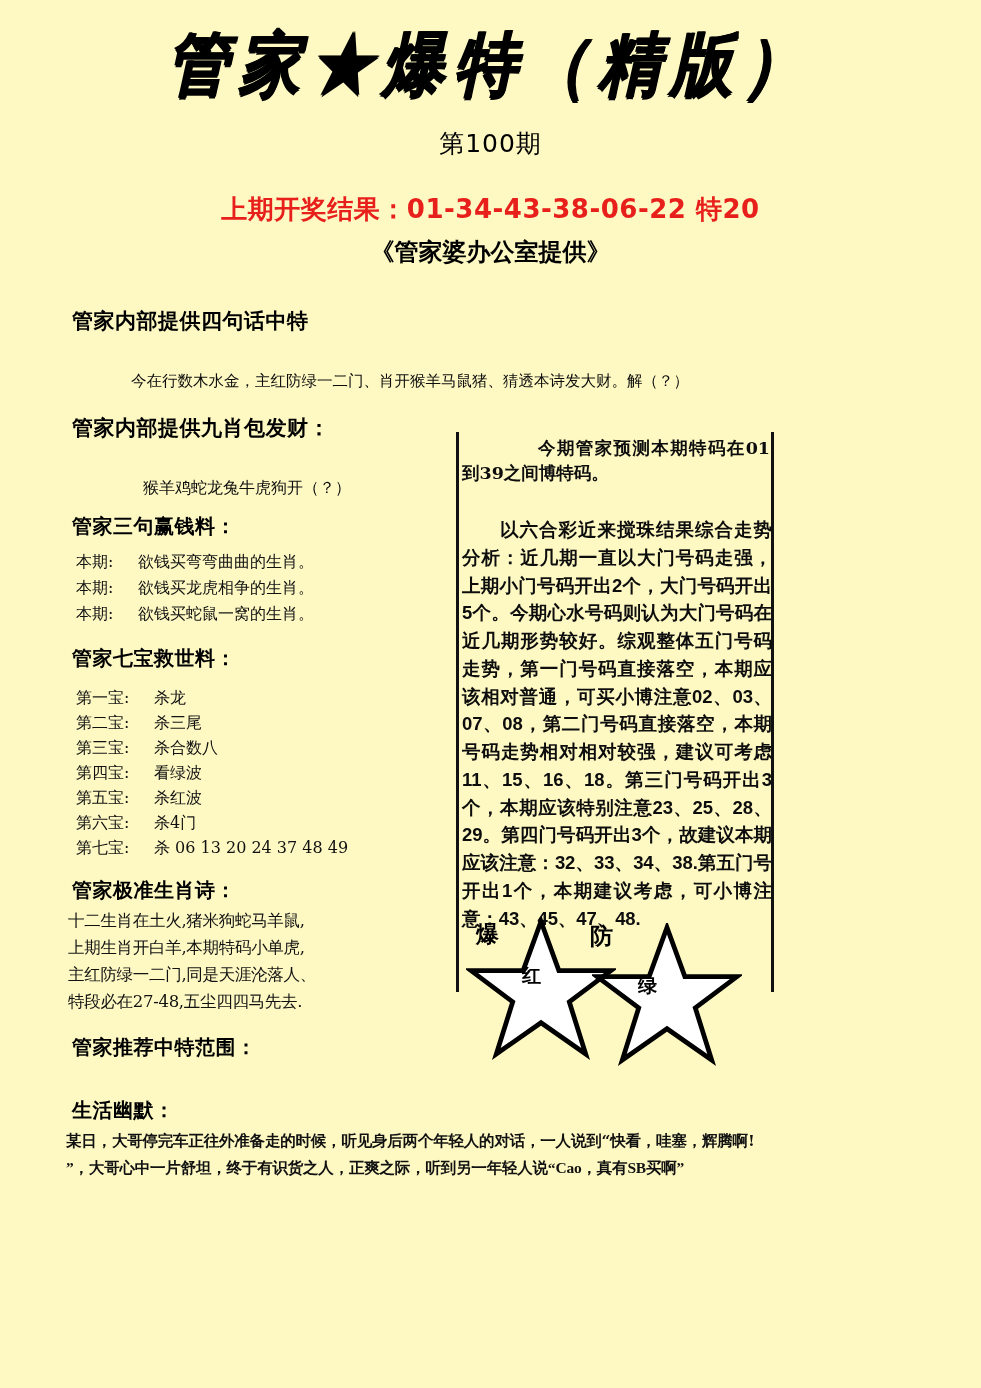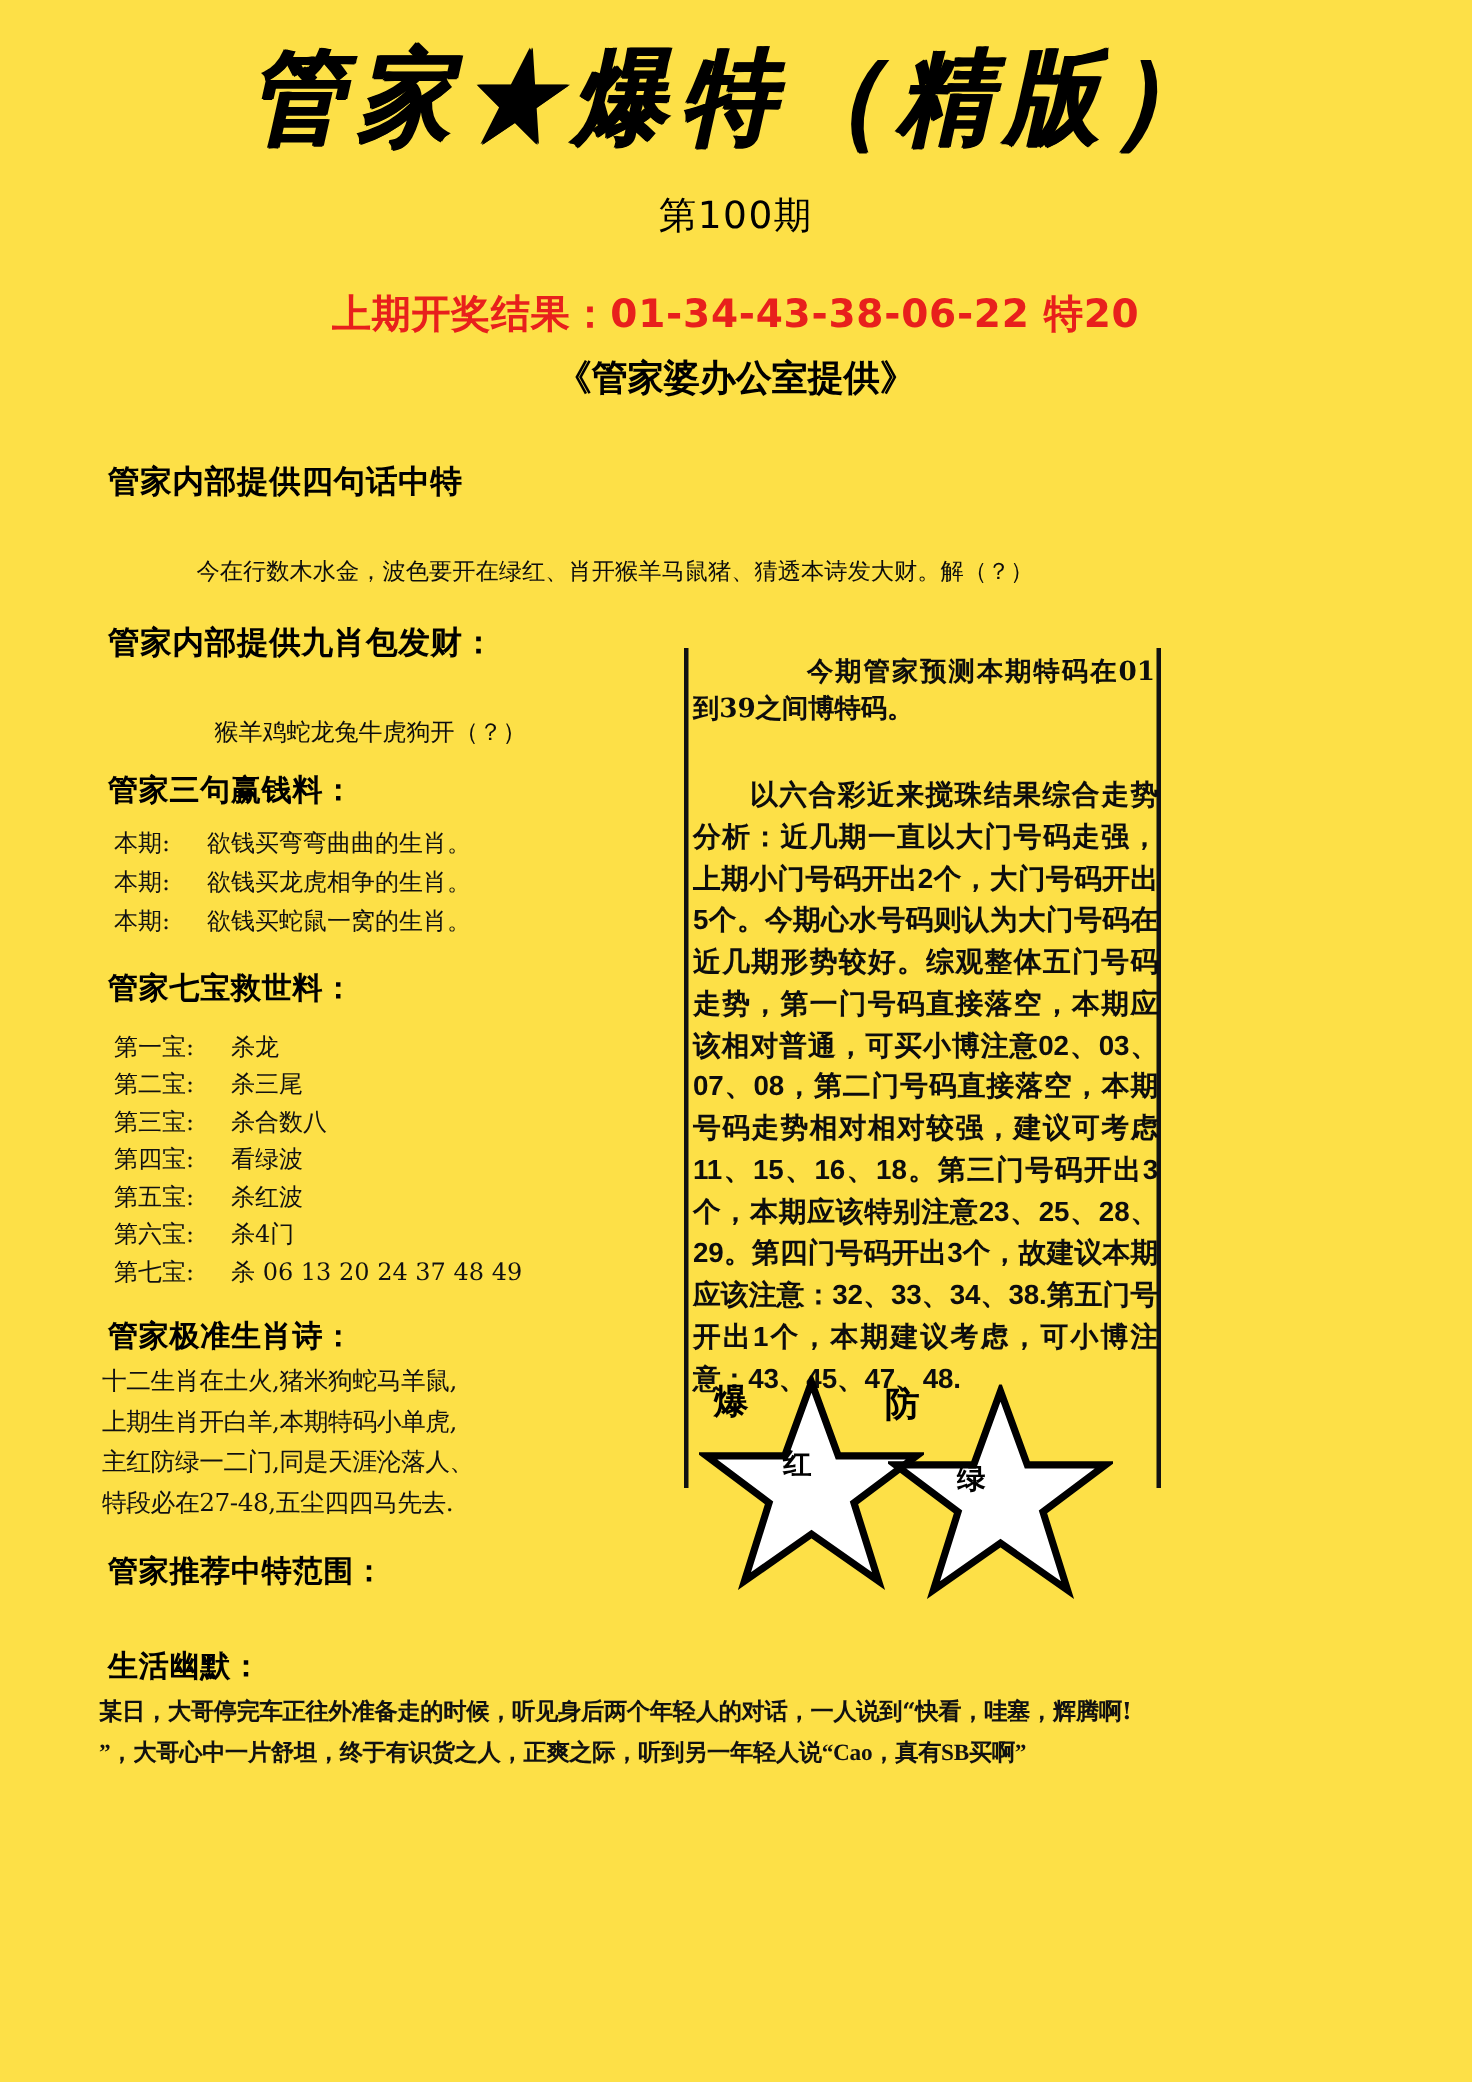--- a/index.html
+++ b/index.html
@@ -4,21 +4,21 @@
 <style>
   html, body {
     margin: 0;
     padding: 0;
     background: #ffffff;
   }
   .page {
     position: relative;
     width: 981px;
     height: 1388px;
-    background: #fde047;
+    background: #fef9c3;
     font-family: "DejaVu Sans", "Liberation Sans", sans-serif;
     color: #111111;
     overflow: hidden;
   }
 
   
   .masthead {
     position: absolute;
     top: 28px;
     left: 0;
@@ -256,21 +256,21 @@
 <div class="page">
 
   <div class="masthead">
     <div class="masthead-title">管家★爆特（精版）</div>
   </div>
   <div class="issue-line">第100期</div>
   <div class="draw-result">上期开奖结果：01-34-43-38-06-22  特20</div>
   <div class="provider">《管家婆办公室提供》</div>
 
   <div class="sec-head" id="sec-four-head">管家内部提供四句话中特</div>
-  <div class="body-line" id="four-poem">今在行数木水金，波色要开在绿红、肖开猴羊马鼠猪、猜透本诗发大财。解（？）</div>
+  <div class="body-line" id="four-poem">今在行数木水金，主红防绿一二门、肖开猴羊马鼠猪、猜透本诗发大财。解（？）</div>
 
   <div class="sec-head" id="sec-nine-head">管家内部提供九肖包发财：</div>
   <div class="body-line" id="nine-line">猴羊鸡蛇龙兔牛虎狗开（？）</div>
 
   <div class="sec-head" id="sec-three-head">管家三句赢钱料：</div>
   <div class="three-row" id="three-row-0">
     <span class="lbl">本期:</span><span>欲钱买弯弯曲曲的生肖。</span>
   </div>
   <div class="three-row" id="three-row-1">
     <span class="lbl">本期:</span><span>欲钱买龙虎相争的生肖。</span>

